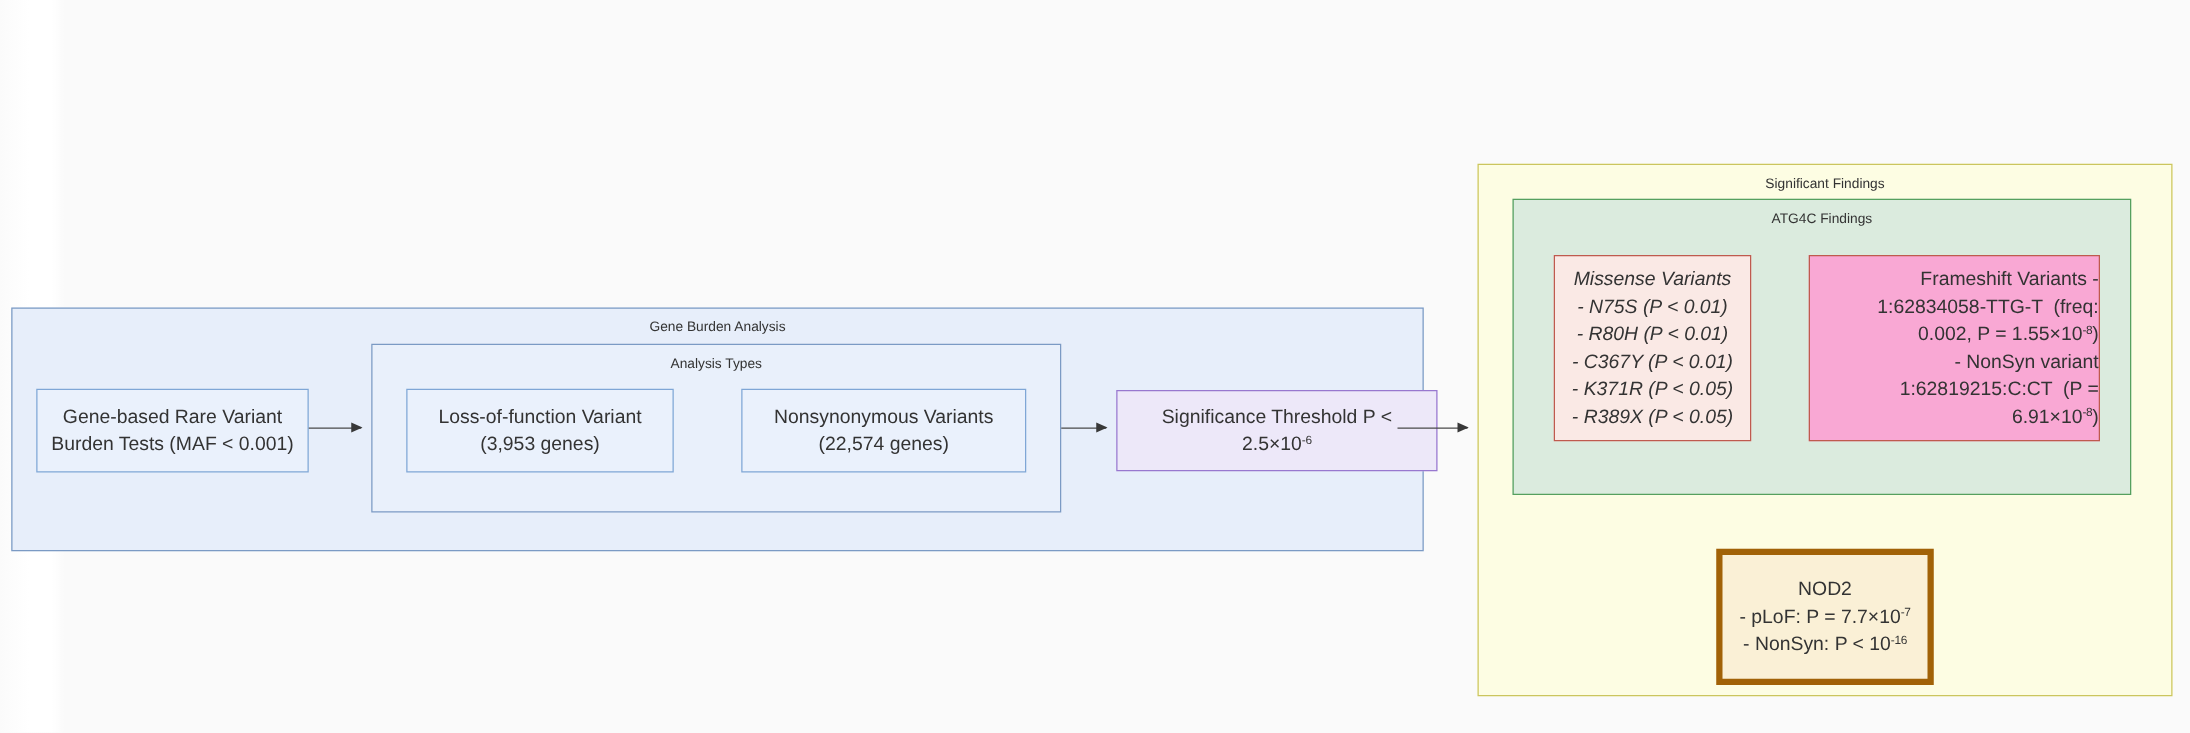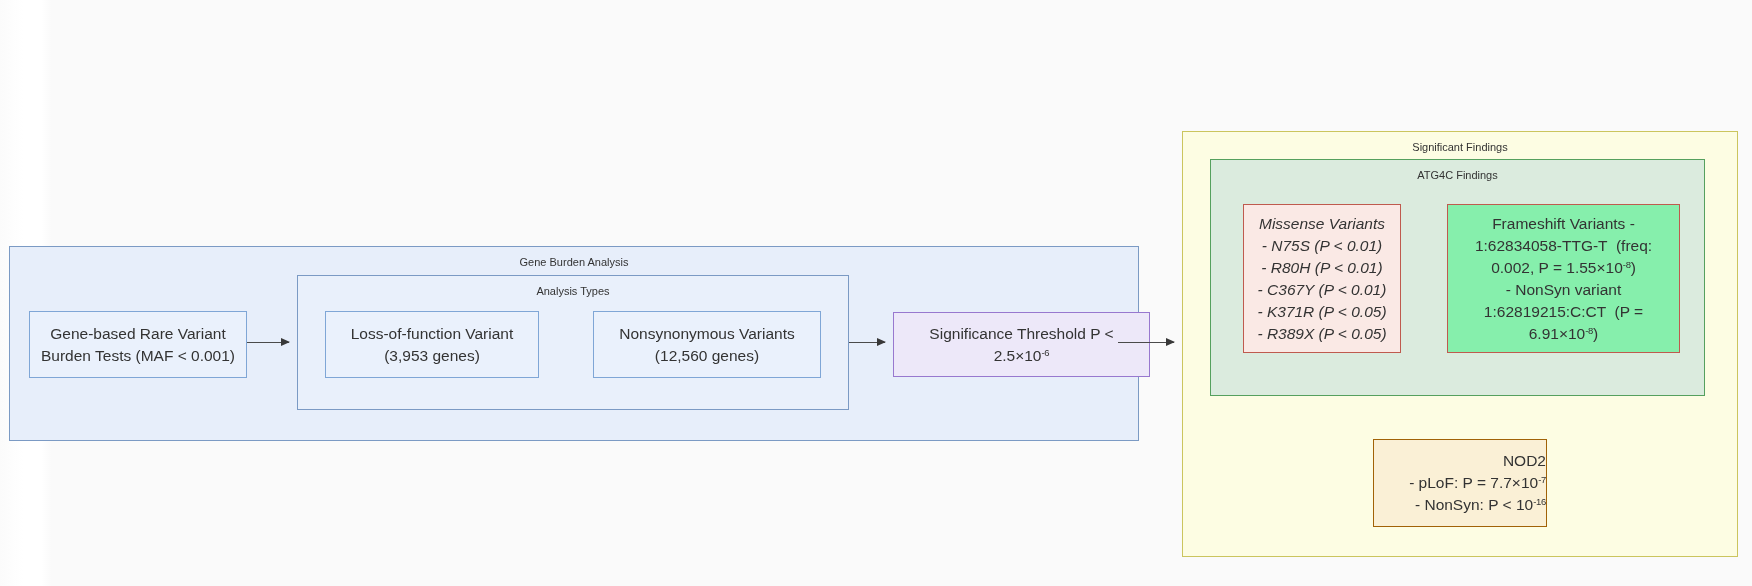--- a/index.html
+++ b/index.html
@@ -49,24 +49,24 @@
   
   .sg-significant-findings {
     left:1182px; top:131px; width:556px; height:426px;
     background:#FDFDE3; border:1.5px solid #CBC55E;
   }
   .sg-atg4c {
     position:absolute; left:27px; top:27px; width:495px; height:237px;
     background:#DBEBDE; border:1px solid #55A05E; box-sizing:border-box;
   }
   .node-missense   { left:32px;  top:44px; width:158px; height:149px; background:#FAE9E5; border:1px solid #BF5A4E;font-style:italic; }
-  .node-frameshift { left:236px; top:44px; width:233px; height:149px; background:#86efac; border:1px solid #BF5A4E; }
+  .node-frameshift { left:236px; top:44px; width:233px; height:149px; background:#f9a8d4; border:1px solid #BF5A4E;text-align:right; }
   .node-nod2 {
-    left:190px; top:307px; width:174px; height:88px;
-    background:#FAF0D6; border:1px solid #a16207;align-items:flex-end;
+    left:190px; top:307px; width:174px; height:109px;
+    background:#FAF0D6; border:5px solid #a16207;
   }
 
   
   .arrow { position:absolute; height:0; border-top:1.6px solid #4a4a4a; }
   .arrow .head {
     position:absolute; right:-1px; top:-5px; width:0; height:0;
     border-left:9px solid #383838;
     border-top:4.2px solid transparent;
     border-bottom:4.2px solid transparent;
   }
@@ -92,21 +92,21 @@
     <div class="sg-analysis-types">
       <div class="subgraph-title">Analysis Types</div>
 
       <div class="node node-blue node-lof">
           <div class="line">Loss-of-function Variant</div>
           <div class="line">(3,953 genes)</div>
         </div>
 
       <div class="node node-blue node-nonsyn">
           <div class="line">Nonsynonymous Variants</div>
-          <div class="line">(12,560 genes)</div>
+          <div class="line">(22,574 genes)</div>
         </div>
     </div>
 
     <div class="node node-significance">
         <div class="line">Significance Threshold P &lt;</div>
         <div class="line">2.5×10<sup>-6</sup></div>
       </div>
   </div>
 
   <div class="arrow arrow-1">

